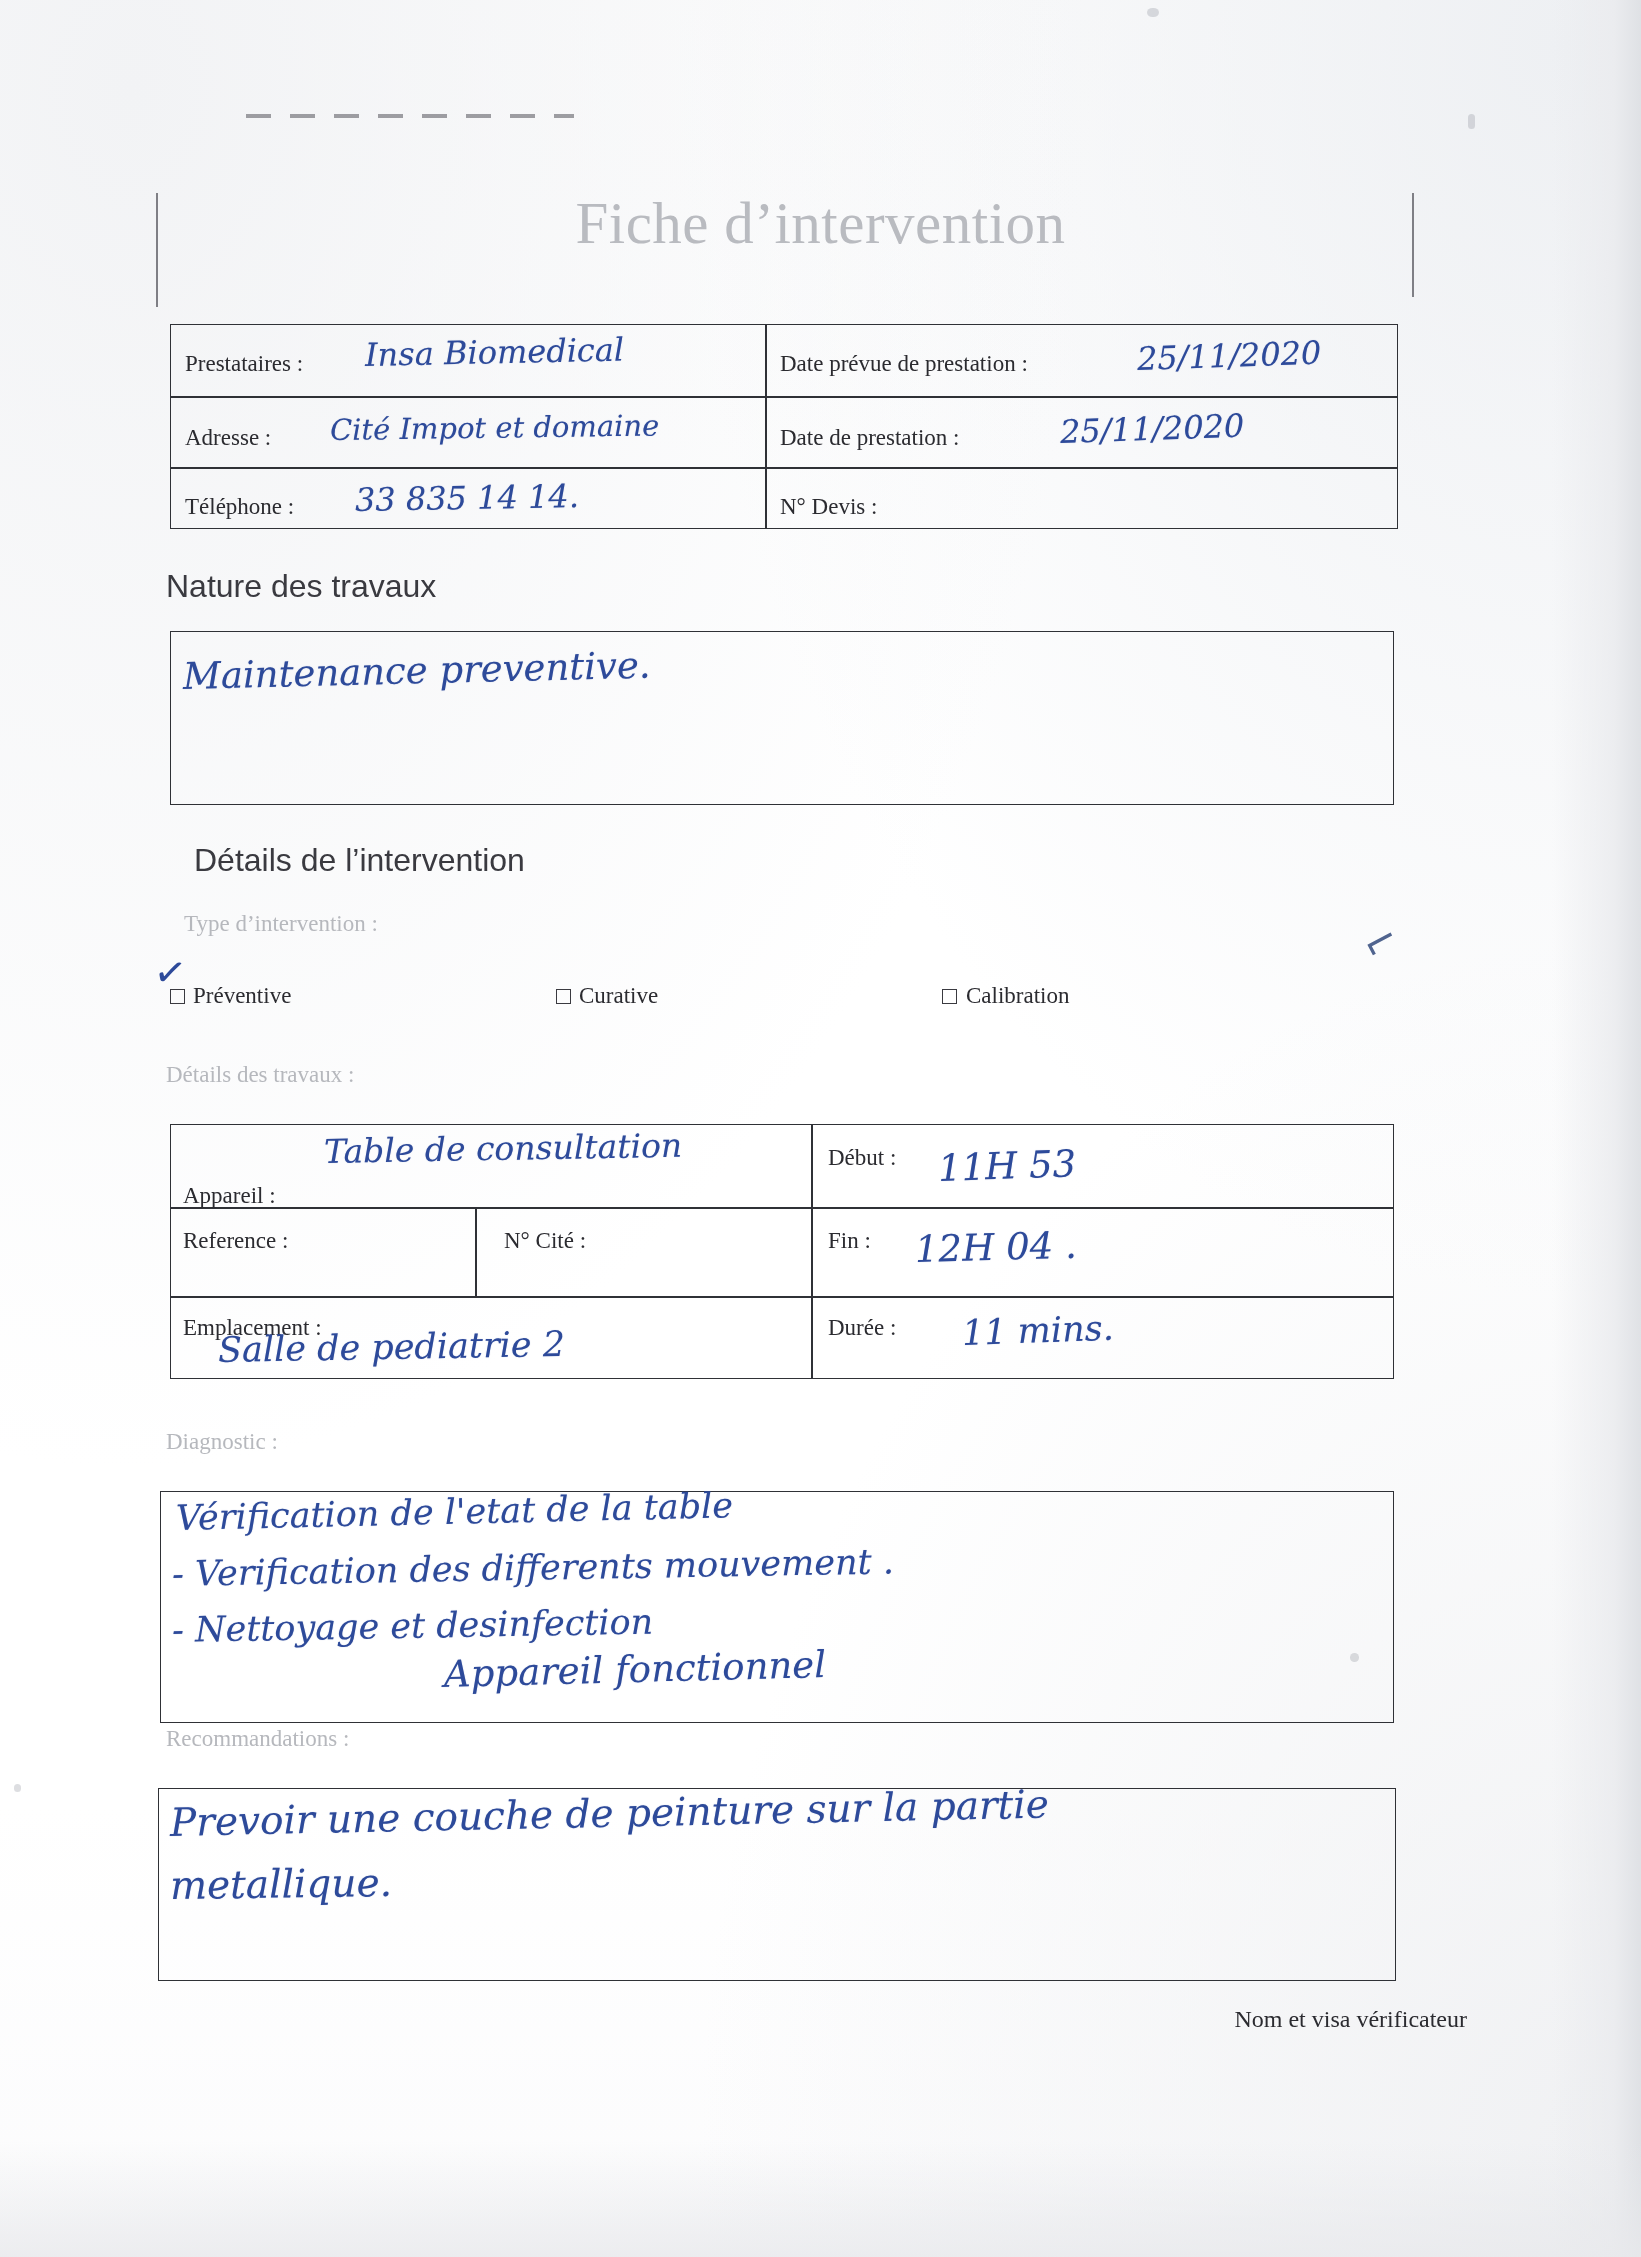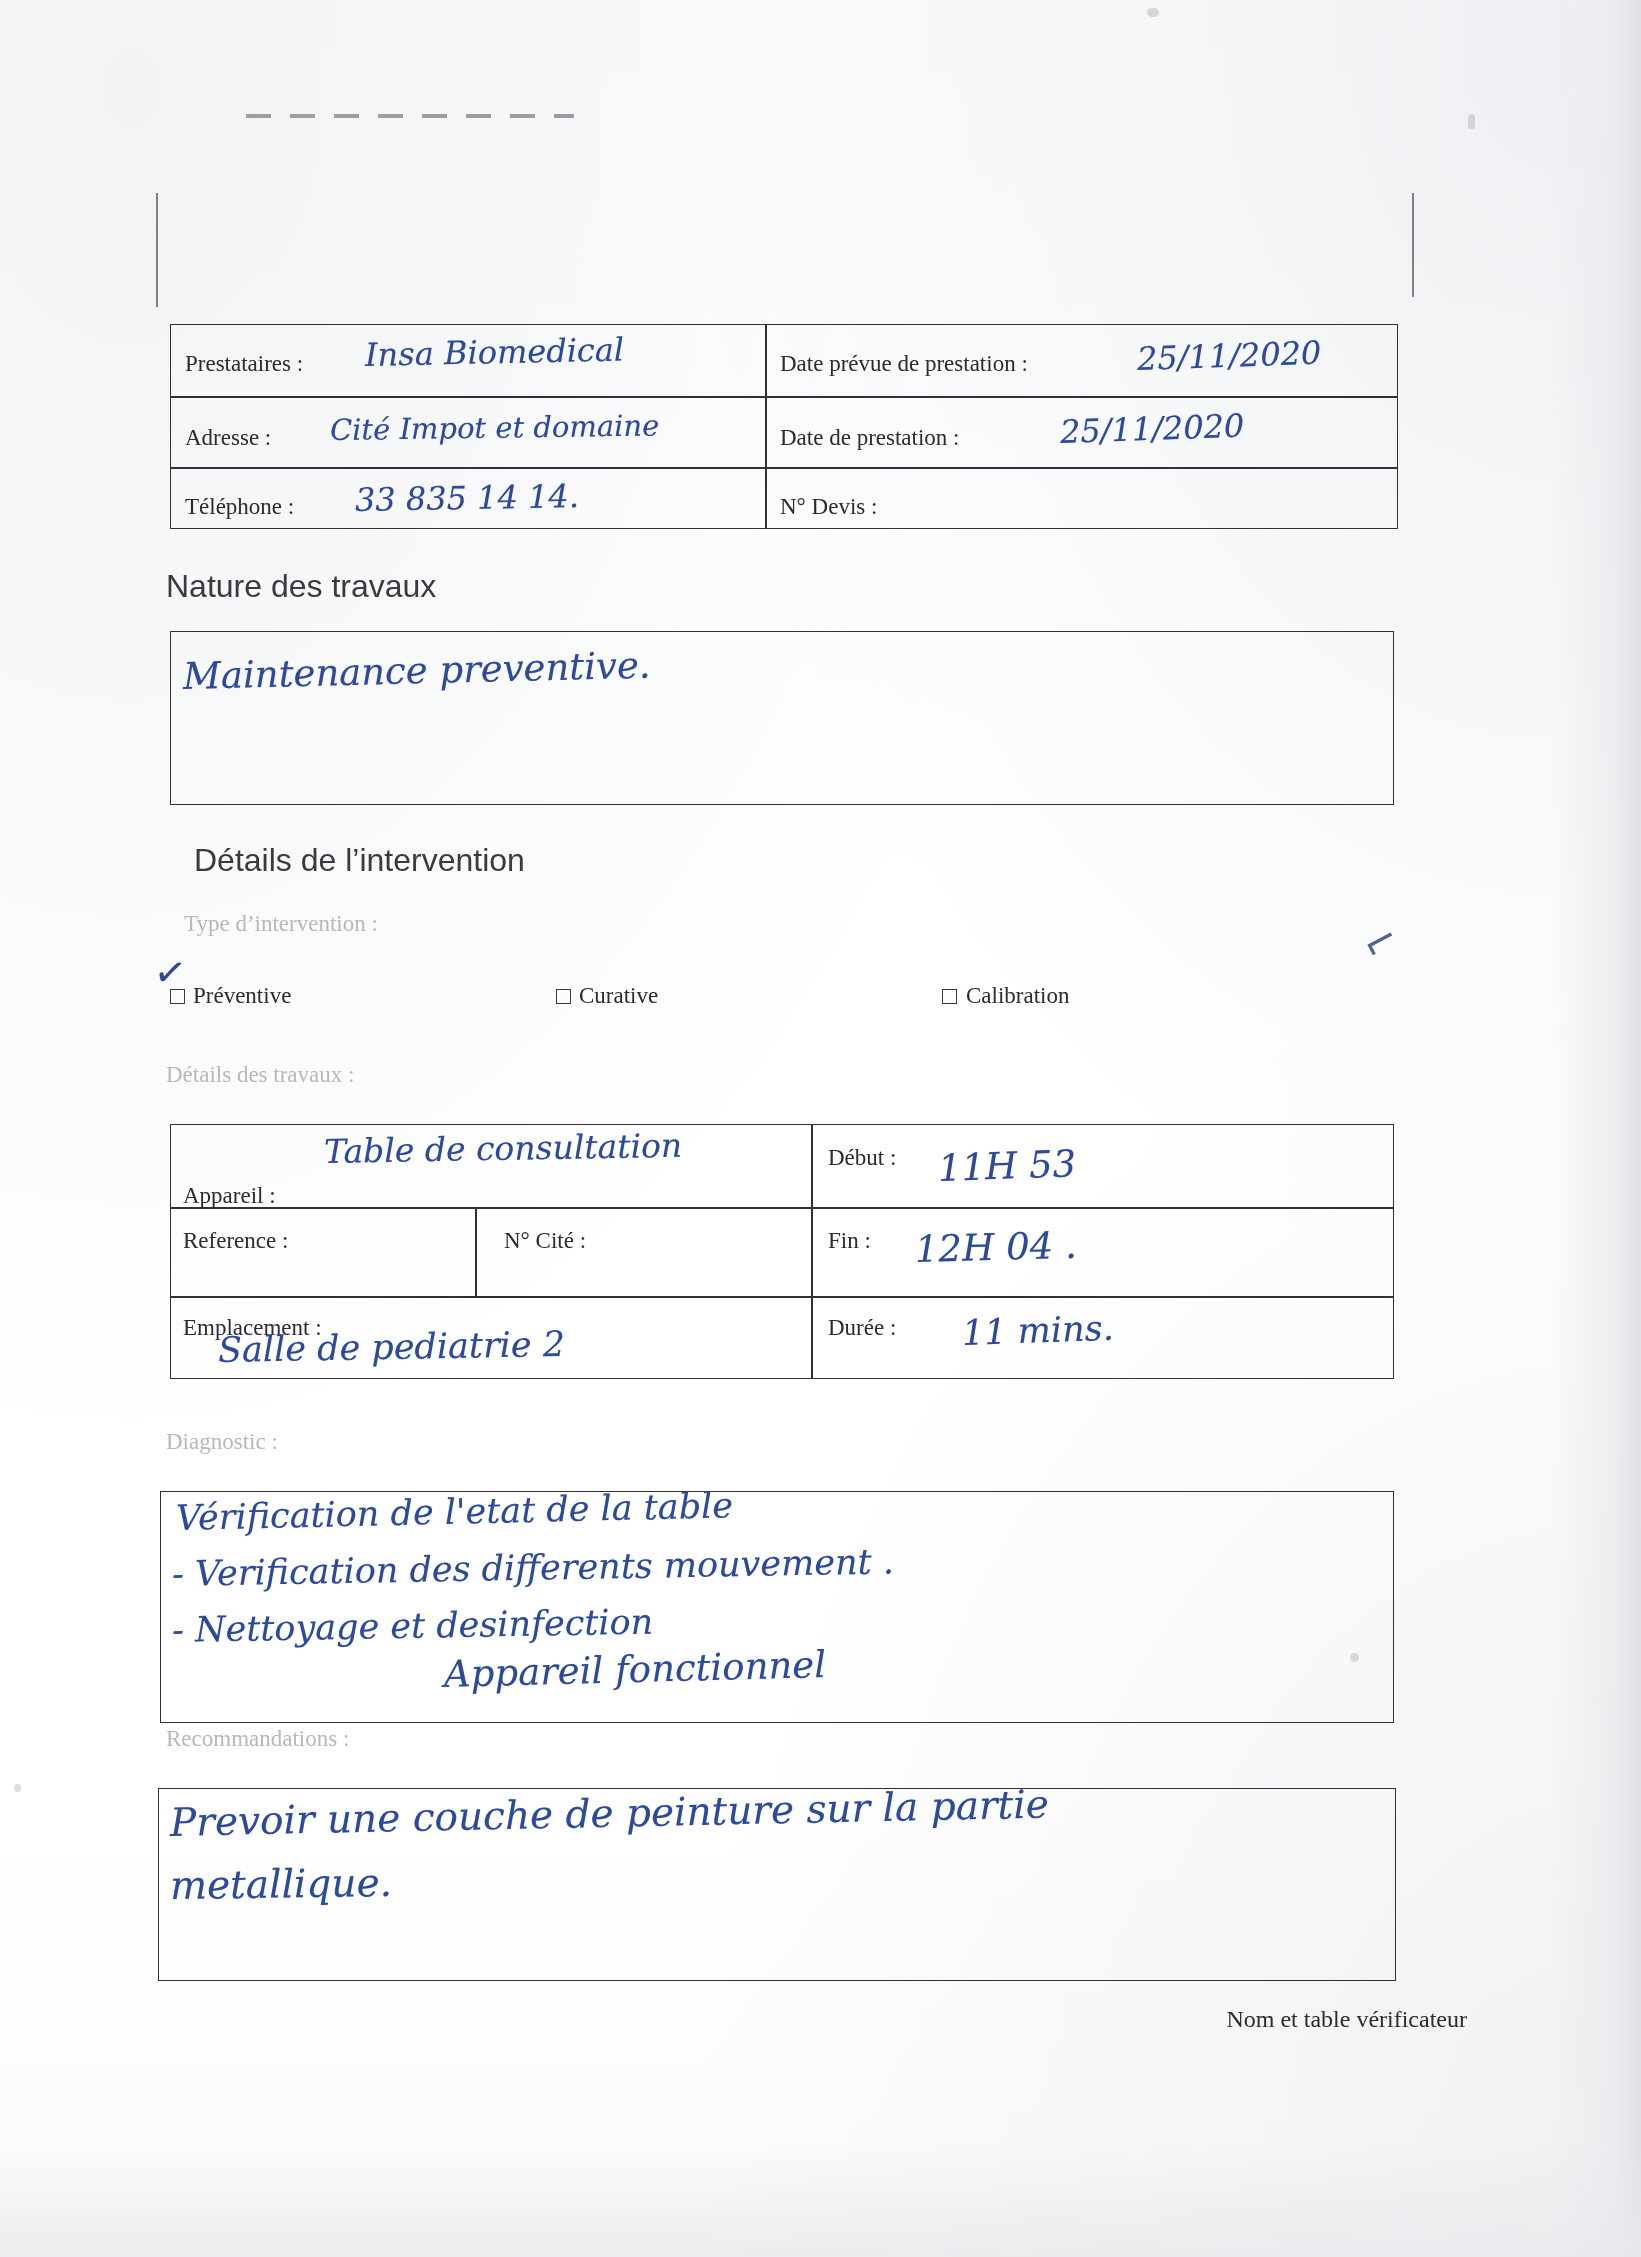--- a/index.html
+++ b/index.html
@@ -147,20 +147,21 @@
 
 <div class="page">
   <div class="page-edge-right"></div>
   <div class="page-edge-bottom"></div>
 
   <div class="dash-marks"></div>
 
   <div class="bracket" style="left:156px; top:193px; height:114px;"></div>
   <div class="bracket" style="left:1412px; top:193px; height:104px;"></div>
 
+  <div class="title">Fiche d’intervention</div>
 
   <div class="frame" style="left:170px; top:324px; width:1228px; height:205px;"></div>
   <div class="hline" style="left:170px; top:396px; width:1228px;"></div>
   <div class="hline" style="left:170px; top:467px; width:1228px;"></div>
   <div class="vline" style="left:765px; top:324px; height:205px;"></div>
 
   <div class="lbl" style="left:185px; top:351px;">Prestataires :</div>
   <div class="hw" style="left:365px; top:336px; font-size:32px; transform:rotate(-1.2deg);">Insa Biomedical</div>
 
   <div class="lbl" style="left:780px; top:351px;">Date prévue de prestation :</div>
@@ -230,21 +231,21 @@
   <div class="hw" style="left:176px; top:1498px; font-size:35px; transform:rotate(-1.3deg);">Vérification de l'etat de la table</div>
   <div class="hw" style="left:172px; top:1554px; font-size:35px; transform:rotate(-1deg);">- Verification des differents mouvement .</div>
   <div class="hw" style="left:172px; top:1610px; font-size:35px; transform:rotate(-1deg);">- Nettoyage et desinfection</div>
   <div class="hw" style="left:444px; top:1653px; font-size:37px; transform:rotate(-1.5deg);">Appareil fonctionnel</div>
 
   <div class="lbl faint" style="left:166px; top:1726px;">Recommandations :</div>
   <div class="frame" style="left:158px; top:1788px; width:1238px; height:193px;"></div>
   <div class="hw" style="left:170px; top:1800px; font-size:39px; transform:rotate(-1.2deg);">Prevoir une couche de peinture sur la partie</div>
   <div class="hw" style="left:170px; top:1863px; font-size:39px; transform:rotate(-0.8deg);">metallique.</div>
 
-  <div class="footer-note">Nom et table vérificateur</div>
+  <div class="footer-note">Nom et visa vérificateur</div>
 
   <div class="smudge" style="left:1147px; top:7.7px; width:11.6px; height:9.7px;"></div>
   <div class="smudge" style="left:1350px; top:1653px; width:8.7px; height:8.7px;"></div>
   <div class="smudge" style="left:13.5px; top:1784px; width:7.7px; height:7.7px;"></div>
   <div class="stray-mark" style="left:1363px; top:917px; font-size:42px; transform:rotate(-28deg);">⌐</div>
   <div class="smudge" style="left:1468px; top:114px; width:6.8px; height:15.4px; border-radius:3.9px;"></div>
 </div>
 
 
 </body></html>

